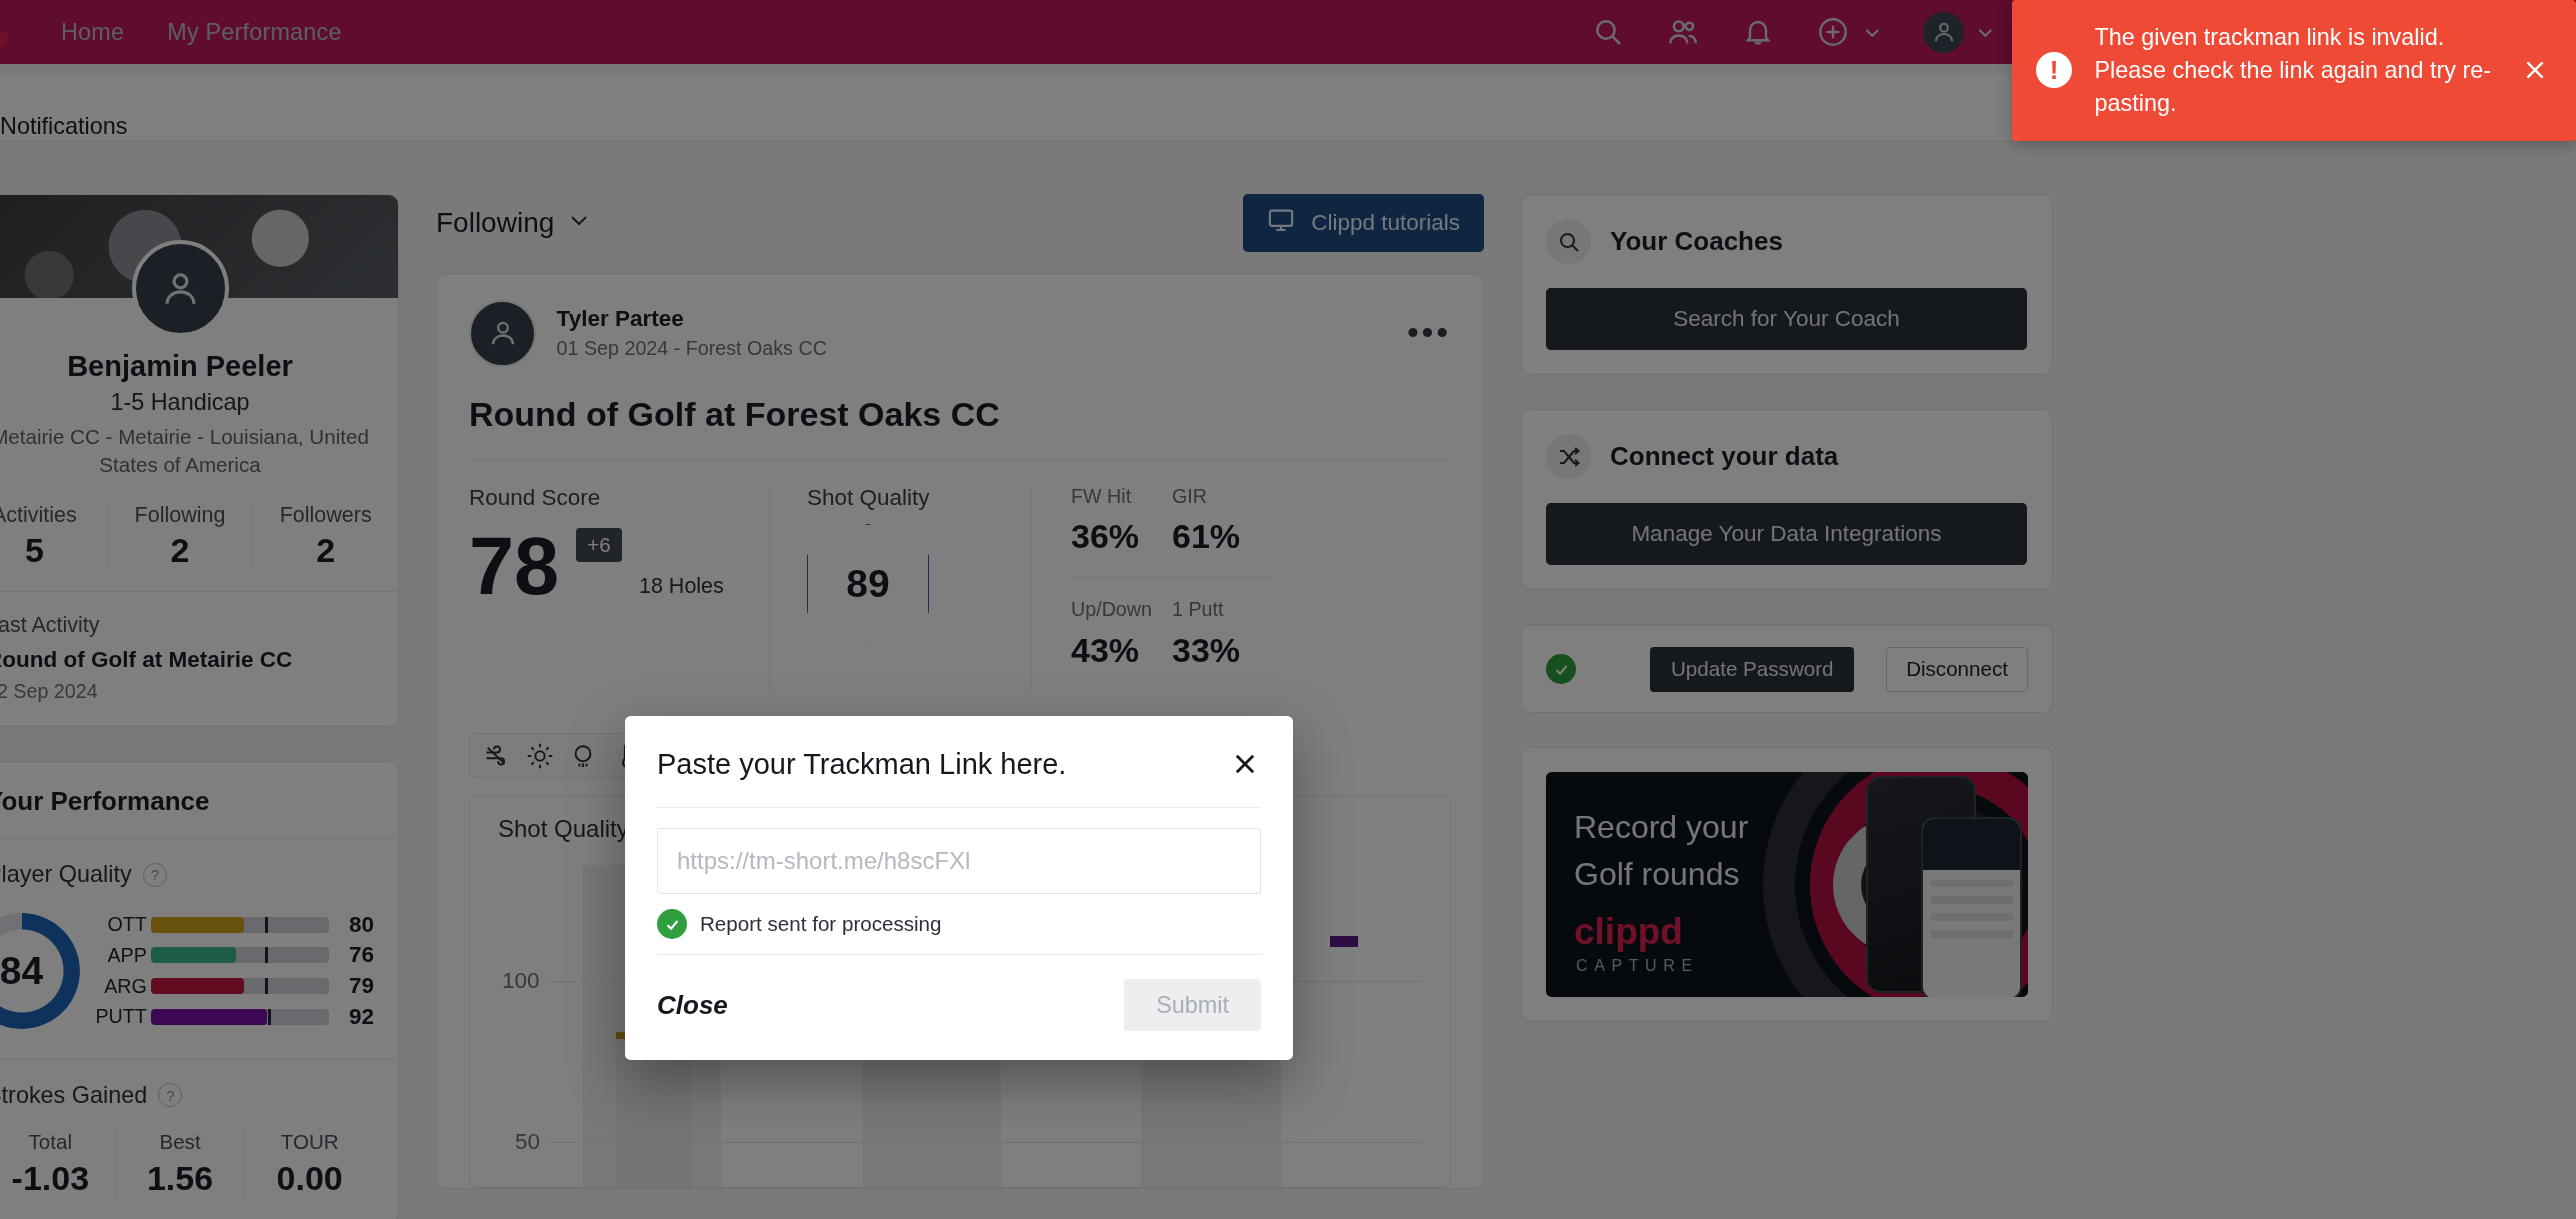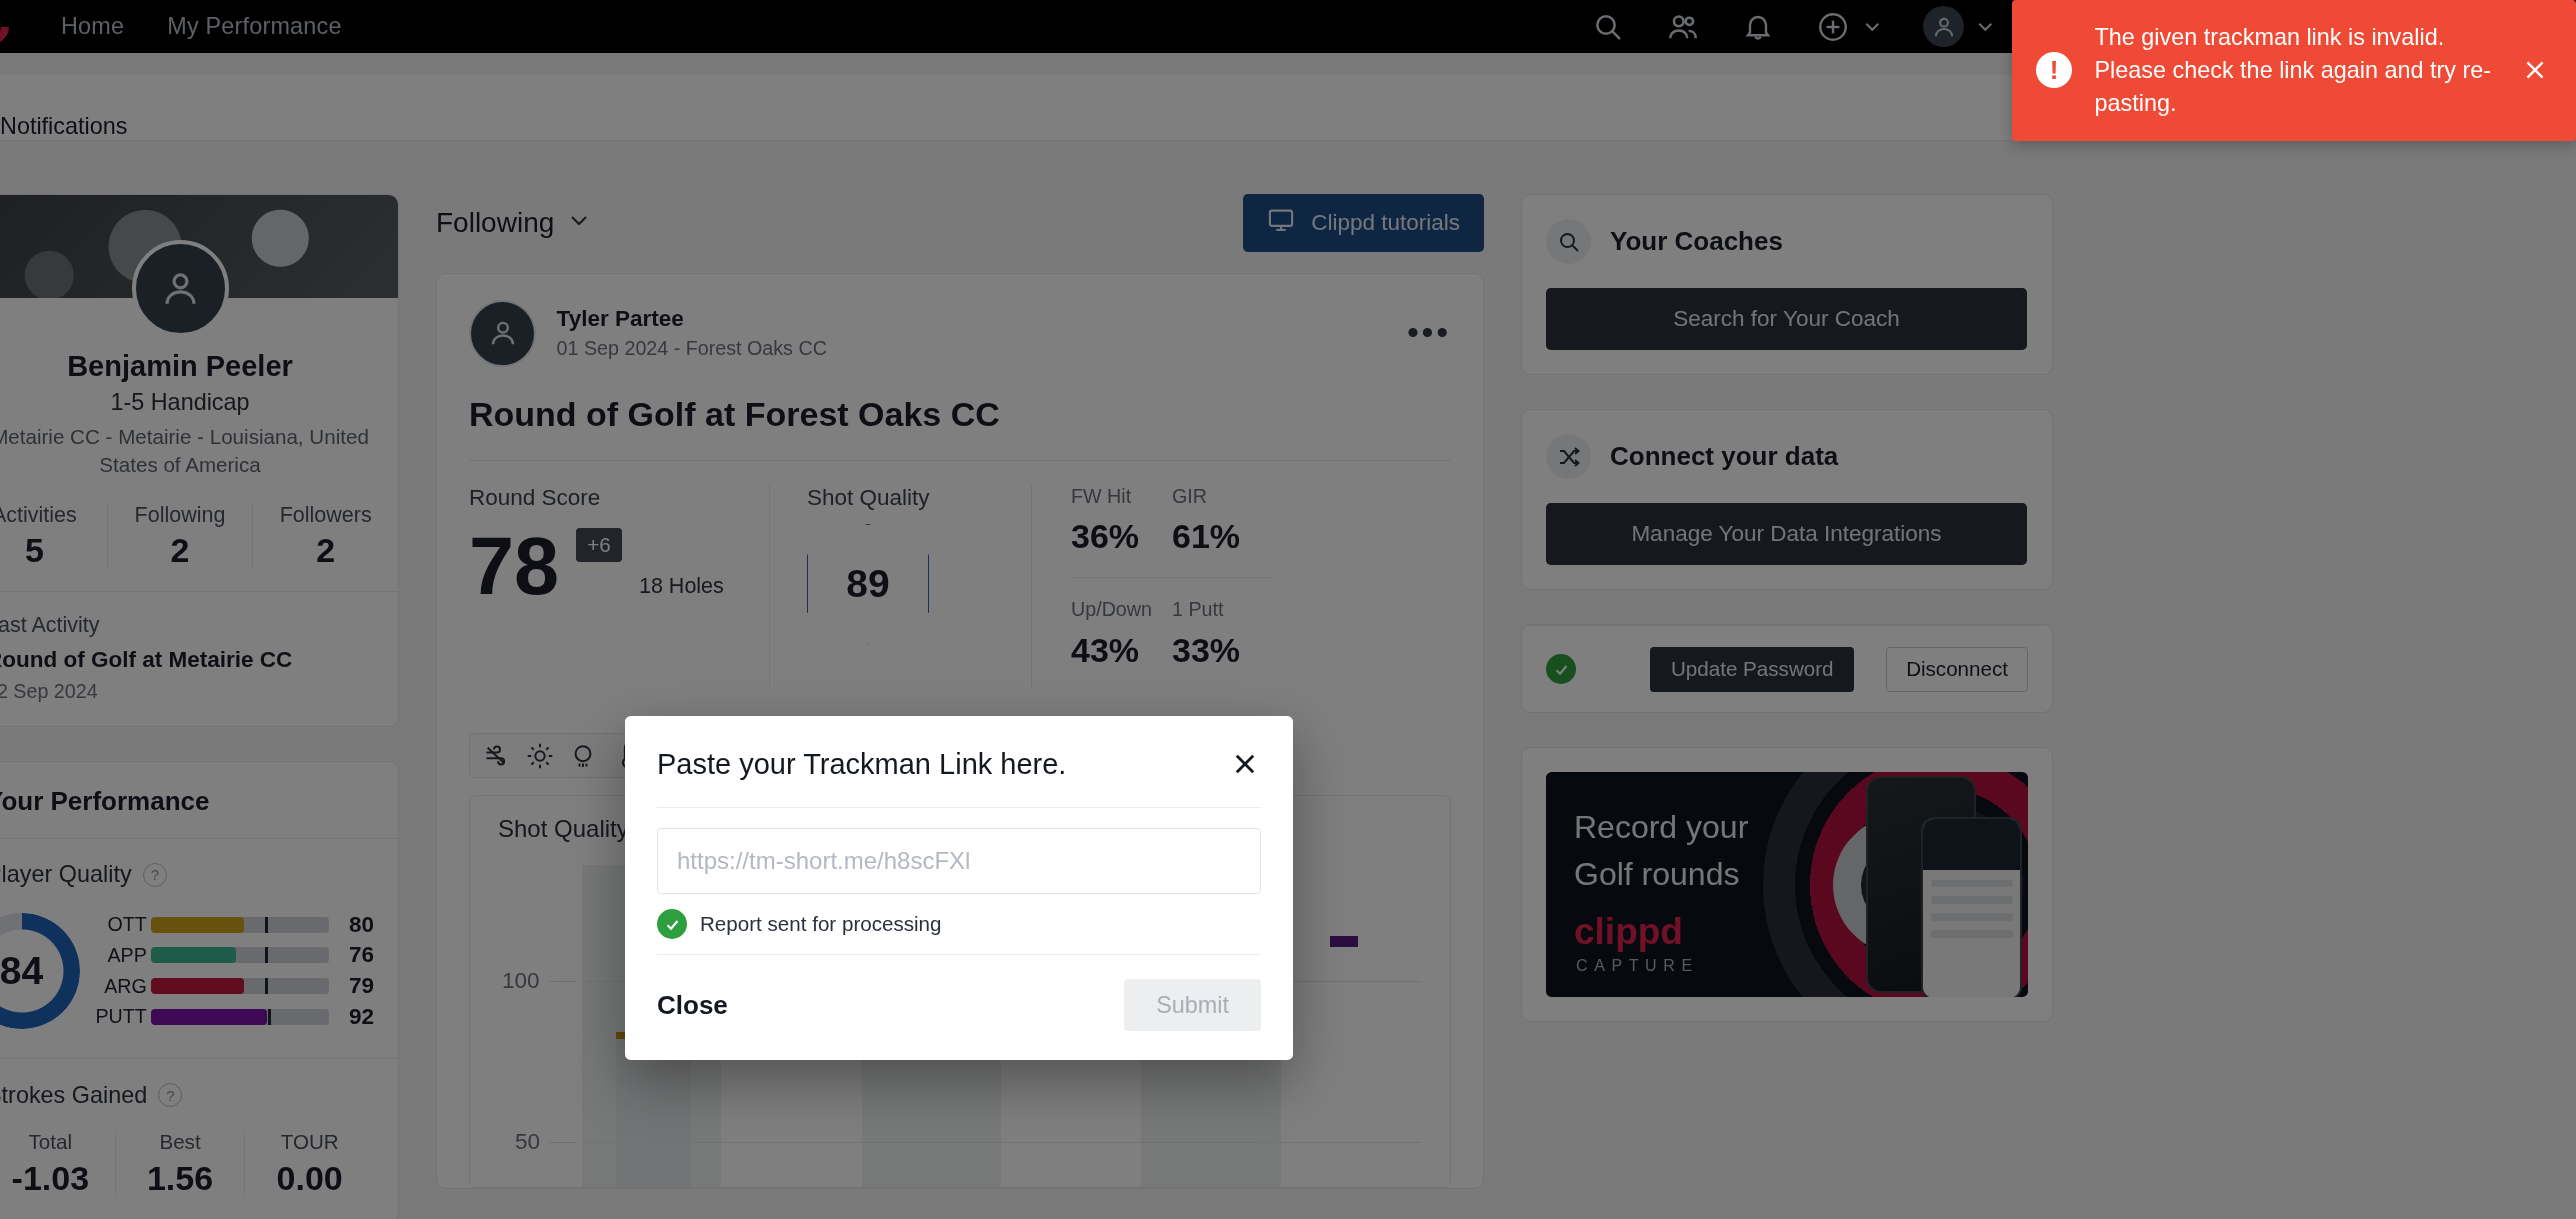--- a/index.html
+++ b/index.html
@@ -9,22 +9,22 @@
     background:#f4f5f7;
     color:#1a1f2b;
     position:relative;
   }
 
   
   #page-root { position:absolute; inset:0; }
 
   
   #topnav {
-    position:absolute; top:0; left:0; width:2576px; height:53px;
-    background:#000000; display:flex; align-items:center; z-index:5;
+    position:absolute; top:0; left:0; width:2576px; height:64px;
+    background:#be185d; display:flex; align-items:center; z-index:5;
   }
   .brand-mark {
     width:43px; margin-left:-19px; height:41px; flex:0 0 auto;
     position:relative;
   }
   .brand-mark .cshape {
     position:absolute; left:-5.6px; top:3.7px; width:34px; height:34px;
     border:8.4px solid #e0234e; border-radius:50%;
     border-right-color:transparent; border-top-color:transparent;
     transform:rotate(-45deg);
@@ -222,21 +222,21 @@
   .m-body { padding:20.6px 32px 0 32px; }
   .m-input {
     width:100%; height:66px; border:0.9px solid #e0e2e6; border-radius:3.7px; background:#fff;
     padding:0 19px; font-size:24px; font-family:inherit; color:#1a1f2b; outline:none;
   }
   .m-input::placeholder { color:#b4b8bf; }
   .m-status { display:flex; align-items:center; gap:13px; margin-top:15px; }
   .m-status-t { font-size:20.6px; color:#2b313b; }
   .m-div2 { height:0.9px; background:#e9ebee; margin:15px 32px 0 32px; }
   .m-foot { display:flex; align-items:center; padding:24px 32px 0 32px; }
-  .m-close { font-size:26px; font-weight:bold; color:#14181f; cursor:pointer; }
+  .m-close { font-size:26px; font-weight:bold; color:#14181f; cursor:pointer;font-style:italic; }
   .m-submit { margin-left:auto; background:#eceef0; color:#a9aeb6; border:none; border-radius:3.7px;
               height:52px; padding:0 32px; font-size:23.4px; font-family:inherit; cursor:pointer; }
 
   
   #toast {
     position:absolute; right:0; top:0; width:564px; min-height:110px;
     background:#ef4a35; color:#fff; border-radius:3.7px; z-index:70;
     display:flex; align-items:center; padding:20.6px 24px; gap:22.5px;
     box-shadow:0 3.7px 15px rgba(0,0,0,.25);
   }

